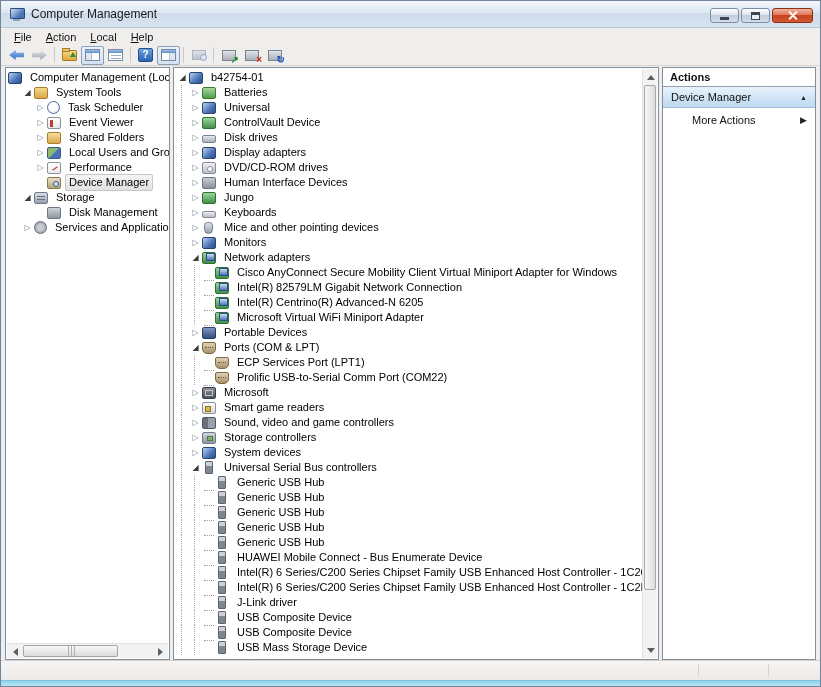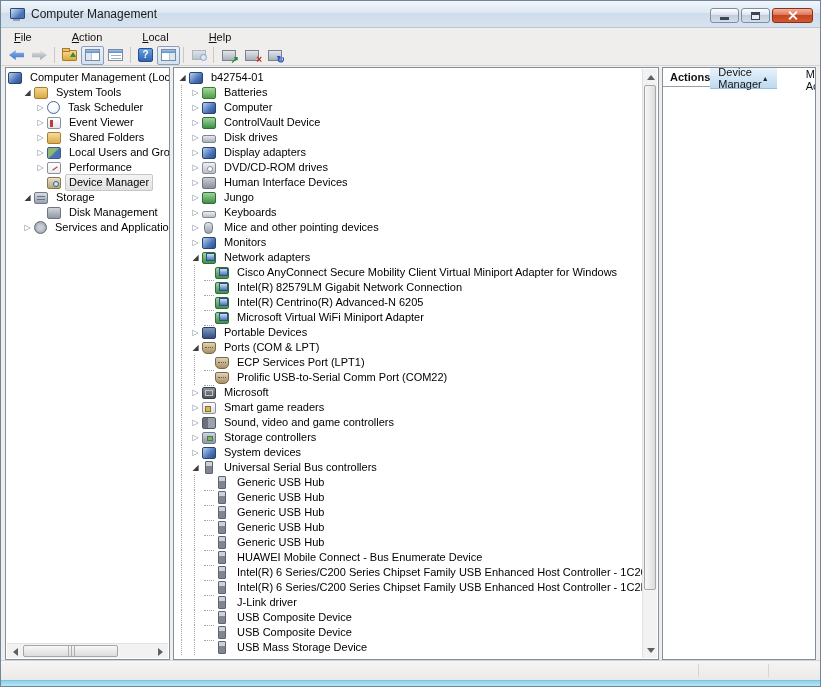--- a/index.html
+++ b/index.html
@@ -15,21 +15,21 @@
   .win-buttons { position:absolute; right:7px; top:7px; display:flex; gap:2px; }
   .wbtn { width:29px; height:15px; border:1px solid #7e8ea2; border-radius:3px; background:linear-gradient(#ffffff,#dde4ee 45%,#c3cedd 50%,#d3dde9); display:flex; align-items:center; justify-content:center; position:relative; }
   .wbtn.close { width:41px; border-color:#8e2e12; background:linear-gradient(#f0b4a0,#e0765a 45%,#c8431f 50%,#cf5a33); }
   .g-min { width:9px; height:3px; background:#3d4656; margin-top:6px; }
   .g-max { width:9px; height:8px; border:1px solid #3d4656; border-top:3px solid #3d4656; background:#e9eef5; }
   .g-x { width:11px; height:11px; position:relative; }
   .g-x::before,.g-x::after { content:''; position:absolute; left:5px; top:0; width:2px; height:11px; background:#fff; }
   .g-x::before { transform:rotate(45deg);} .g-x::after { transform:rotate(-45deg);}
 
   
-  .menubar { height:17px; flex:none; background:#f0eeec; display:flex; align-items:center; padding-left:6px; font-size:11px; color:#111;gap:26px; }
+  .menubar { height:17px; flex:none; background:#f0eeec; display:flex; align-items:center; padding-left:6px; font-size:11px; color:#111; }
   .menu-item { display:inline-block; padding:1px 7px; cursor:default; }
   .menu-item::first-letter { text-decoration: underline; }
   .toolbar { height:21px; flex:none; background:#f0eeec; border-bottom:1px solid #d8d4cf; display:flex; align-items:center; padding-left:4px; }
   .tb-btn { width:23px; height:19px; display:flex; align-items:center; justify-content:center; border:1px solid transparent; border-radius:2px; position:relative; flex:none; }
   .tb-btn.pressed { border-color:#8ba0b8; background:linear-gradient(#eaf1f9,#d3e2f1); }
   .tb-btn.disabled { opacity:.55; }
   .tb-sep { width:1px; height:16px; background:#ccc8c3; margin:0 3px; flex:none; }
   .arr { width:15px; height:10px; background:linear-gradient(#8fb6ec,#3a72c8); clip-path:polygon(0 50%,45% 0,45% 28%,100% 28%,100% 72%,45% 72%,45% 100%); }
   .arr-fwd { transform:scaleX(-1); background:linear-gradient(#e8eaec,#9aa2ac); }
   .fold { width:15px; height:11px; background:linear-gradient(#f8da8c,#e0a83c); border:1px solid #a87c28; border-radius:1px; position:relative; }
@@ -45,21 +45,21 @@
   .mon::after { content:''; position:absolute; right:-2px; bottom:-2px; width:5px; height:5px; border:1px solid #2f62b4; border-radius:50%; background:#cfe2f8; }
   .dev { width:14px; height:11px; background:linear-gradient(#e2e6ea,#a8b0ba); border:1px solid #7a828e; }
   .ovl { position:absolute; right:0px; bottom:-1px; font-size:10px; font-weight:bold; line-height:10px; }
   .ovl.green { color:#1f8f2e; } .ovl.red { color:#cc2211; } .ovl.blue { color:#2255cc; }
 
   
   .content { flex:1; background:#f0eeec; display:flex; padding:1px 4px 0 4px; gap:3px; overflow:hidden; }
   .panel { background:#fff; border:1px solid #828f9c; overflow:hidden; position:relative; }
   .left-panel { width:165px; flex:none; }
   .center-panel { flex:1; }
-  .right-panel { width:154px; flex:none; display:flex; flex-direction:row; }
+  .right-panel { width:154px; flex:none; display:flex; flex-direction:column; }
 
   
   .tree { padding:2px 0 0 2px; white-space:nowrap; overflow:hidden; }
   .tree-row { height:15px; line-height:15px; display:flex; align-items:center; font-size:11px; color:#000; position:relative; }
   .indent { width:13px; flex:none; align-self:stretch; }
   .indent.guide { background-image:linear-gradient(#a8a8a8 50%, transparent 50%); background-size:1px 2px; background-repeat:repeat-y; background-position:5px 0; }
   .expander { width:13px; flex:none; font-size:8px; line-height:15px; text-align:center; color:#7c8694; }
   .expander.exp { color:#3c3c3c; }
   .expander.dash { position:relative; }
   .expander.dash::before { content:''; position:absolute; left:2px; top:7px; width:10px; border-top:1px dotted #a0a0a0; }
@@ -305,21 +305,21 @@
           <div class="tree-row">
             <span class="indent guide"></span>
             <span class="expander">▷</span>
             <span class="ti ic-battery"></span>
             <span class="tree-label">Batteries</span>
           </div>
           <div class="tree-row">
             <span class="indent guide"></span>
             <span class="expander">▷</span>
             <span class="ti ic-pc"></span>
-            <span class="tree-label">Computer</span>
+            <span class="tree-label">Universal</span>
           </div>
           <div class="tree-row">
             <span class="indent guide"></span>
             <span class="expander">▷</span>
             <span class="ti ic-chip"></span>
             <span class="tree-label">ControlVault Device</span>
           </div>
           <div class="tree-row">
             <span class="indent guide"></span>
             <span class="expander">▷</span>

